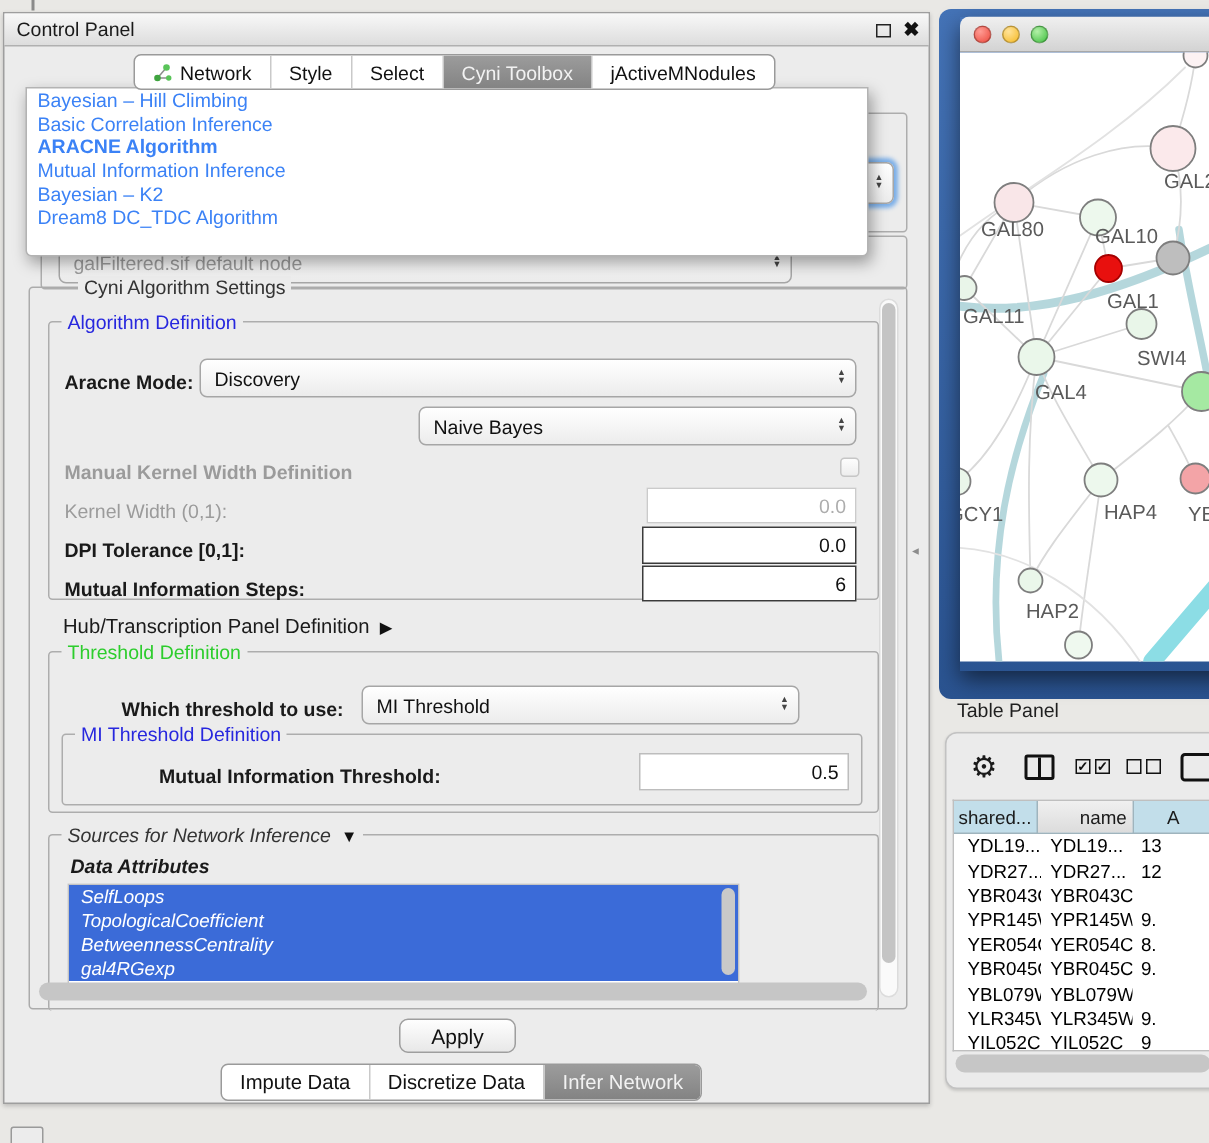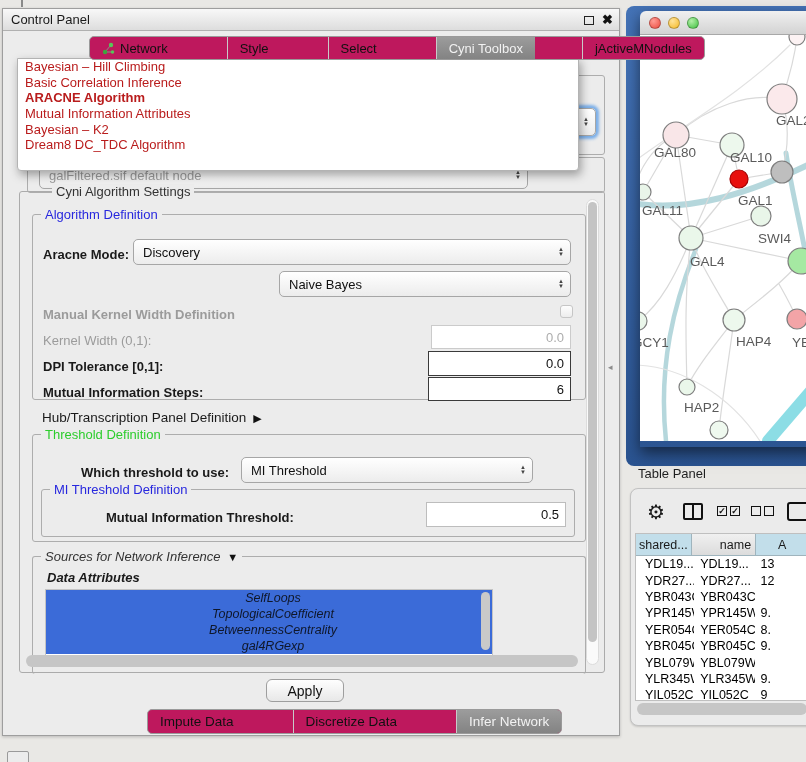--- a/index.html
+++ b/index.html
@@ -11,22 +11,22 @@
   #control-panel { position:absolute; left:2px; top:8px; width:618px; height:728px;
     background:#ECECEC; border:1px solid #9E9E9E; box-shadow:0 1px 3px rgba(0,0,0,.2); }
   .cp-titlebar { position:absolute; left:0; top:0; right:0; height:22px;
     background:linear-gradient(#F8F8F8,#DDDDDD); border-bottom:1px solid #B0B0B0;
     display:flex; align-items:center; font-size:13px; color:#1a1a1a; padding-left:8px; }
   .cp-titlebar .win-icons { position:absolute; right:6px; top:0; height:22px; display:flex; align-items:center; gap:8px; }
   .float-icon { width:10px; height:9px; border:1.5px solid #222; display:inline-block; }
   .close-icon { font-size:13px; font-weight:bold; color:#111; line-height:10px; }
 
   
-  .segbar { position:absolute; display:flex; background:#be185d; border:1px solid #9A9A9A;
-    border-radius:5px; overflow:hidden; font-size:13px; color:#111;gap:47px; }
+  .segbar { position:absolute; display:flex; background:#ffffff; border:1px solid #9A9A9A;
+    border-radius:5px; overflow:hidden; font-size:13px; color:#111; }
   .seg { display:flex; align-items:center; justify-content:center; gap:5px; padding:0 12px;
     border-left:1px solid #C9C9C9; white-space:nowrap; cursor:default; }
   .seg:first-child { border-left:none; }
   .seg.sel { background:linear-gradient(#9C9C9C,#838383); color:#F2F2F2; }
 
   #top-tabs { left:86px; top:27px; height:24px; }
   #bottom-tabs { left:144px; top:700px; height:25px; font-size:13.5px; }
 
   
   .groupbox { position:absolute; border:1px solid #ADADAD; border-radius:3px; }
@@ -38,21 +38,21 @@
   .combo .arrows { position:absolute; right:6px; top:50%; transform:translateY(-50%);
     display:flex; flex-direction:column; align-items:center; font-size:6px; line-height:5px; color:#444; }
   .combo.focused { box-shadow:0 0 3px 2.5px #7AAEE8; }
   .combo.ghost { color:#9C9C9C; }
 
   
   #algo-popup { position:absolute; left:14px; top:49px; width:562px; height:113px;
     background:#FFFFFF; border:1px solid #B3B3B3; border-radius:0 0 4px 4px;
     box-shadow:2px 4px 10px rgba(0,0,0,.35); z-index:30; overflow:hidden; }
   .dd-header { height:17px; line-height:17px; text-align:center; color:#BDBDBD; font-size:13.5px; }
-  .dd-item { height:15.7px; line-height:15.7px; padding-left:7px; font-size:13px; color:#b91c1c; }
+  .dd-item { height:15.7px; line-height:15.7px; padding-left:7px; font-size:13px; color:#3b82f6; }
   .dd-item.bold { font-weight:bold; }
 
   
   #settings-group { position:absolute; left:16px; top:182px; width:586px; height:482px;
     border:1px solid #ABABAB; border-radius:3px; }
   #settings-group > .gtitle { font-size:13px;margin-left:24px; }
 
   .blue { color:#2727DE !important; }
   .green { color:#2DCD2D !important; }
   .lbl { position:absolute; font-size:13px; color:#1A1A1A; white-space:nowrap; }
@@ -71,21 +71,21 @@
   
   .vscroll { position:absolute; width:13px; background:#FAFAFA; border:1px solid #DCDCDC; border-radius:7px; }
   .vthumb { position:absolute; left:1px; width:9px; background:#C4C4C4; border-radius:5px; }
   .hscroll { position:absolute; height:12px; }
   .hthumb { position:absolute; top:0; height:12px; background:#C6C6C6; border-radius:6px; }
 
   
   #attr-list { position:absolute; left:12px; top:32px; width:448px; height:76px;
     background:#FFFFFF; border:1px solid #C4C4C4; overflow:hidden; }
   .attr-item { height:16px; line-height:16px; padding-left:8px; font-size:12.5px;
-    color:#0f172a; background:#3B6BD8;text-align:center; }
+    color:#ffffff; background:#3B6BD8; }
   #attr-scroll { position:absolute; right:2px; top:2px; width:9px; height:70px; }
   #attr-thumb { position:absolute; left:0; top:0; width:9px; height:58px; background:#C9C9C9; border-radius:5px; }
 
   .disclose { font-size:11px; color:#111; }
 
   #apply-btn { position:absolute; left:263px; top:670px; width:78px; height:23px;
     background:linear-gradient(#FEFEFE,#E8E8E8); border:1px solid #9E9E9E; border-radius:6px;
     font-size:14px; color:#111; display:flex; align-items:center; justify-content:center; }
 
   
@@ -196,21 +196,21 @@
           <span>▲</span>
           <span>▼</span>
         </span>
     </div>
 
     <div id="algo-popup">
       <div id="dd-items">
           <div class="dd-item">Bayesian – Hill Climbing</div>
           <div class="dd-item">Basic Correlation Inference</div>
           <div class="dd-item bold">ARACNE Algorithm</div>
-          <div class="dd-item">Mutual Information Attributes</div>
+          <div class="dd-item">Mutual Information Inference</div>
           <div class="dd-item">Bayesian – K2</div>
           <div class="dd-item">Dream8 DC_TDC Algorithm</div>
         </div>
     </div>
 
     <div id="settings-group">
       <span class="gtitle">Cyni Algorithm Settings</span>
 
       <div class="groupbox" style="left:12px; top:22px; width:554px; height:186px;">
         <span class="gtitle blue">Algorithm Definition</span>

